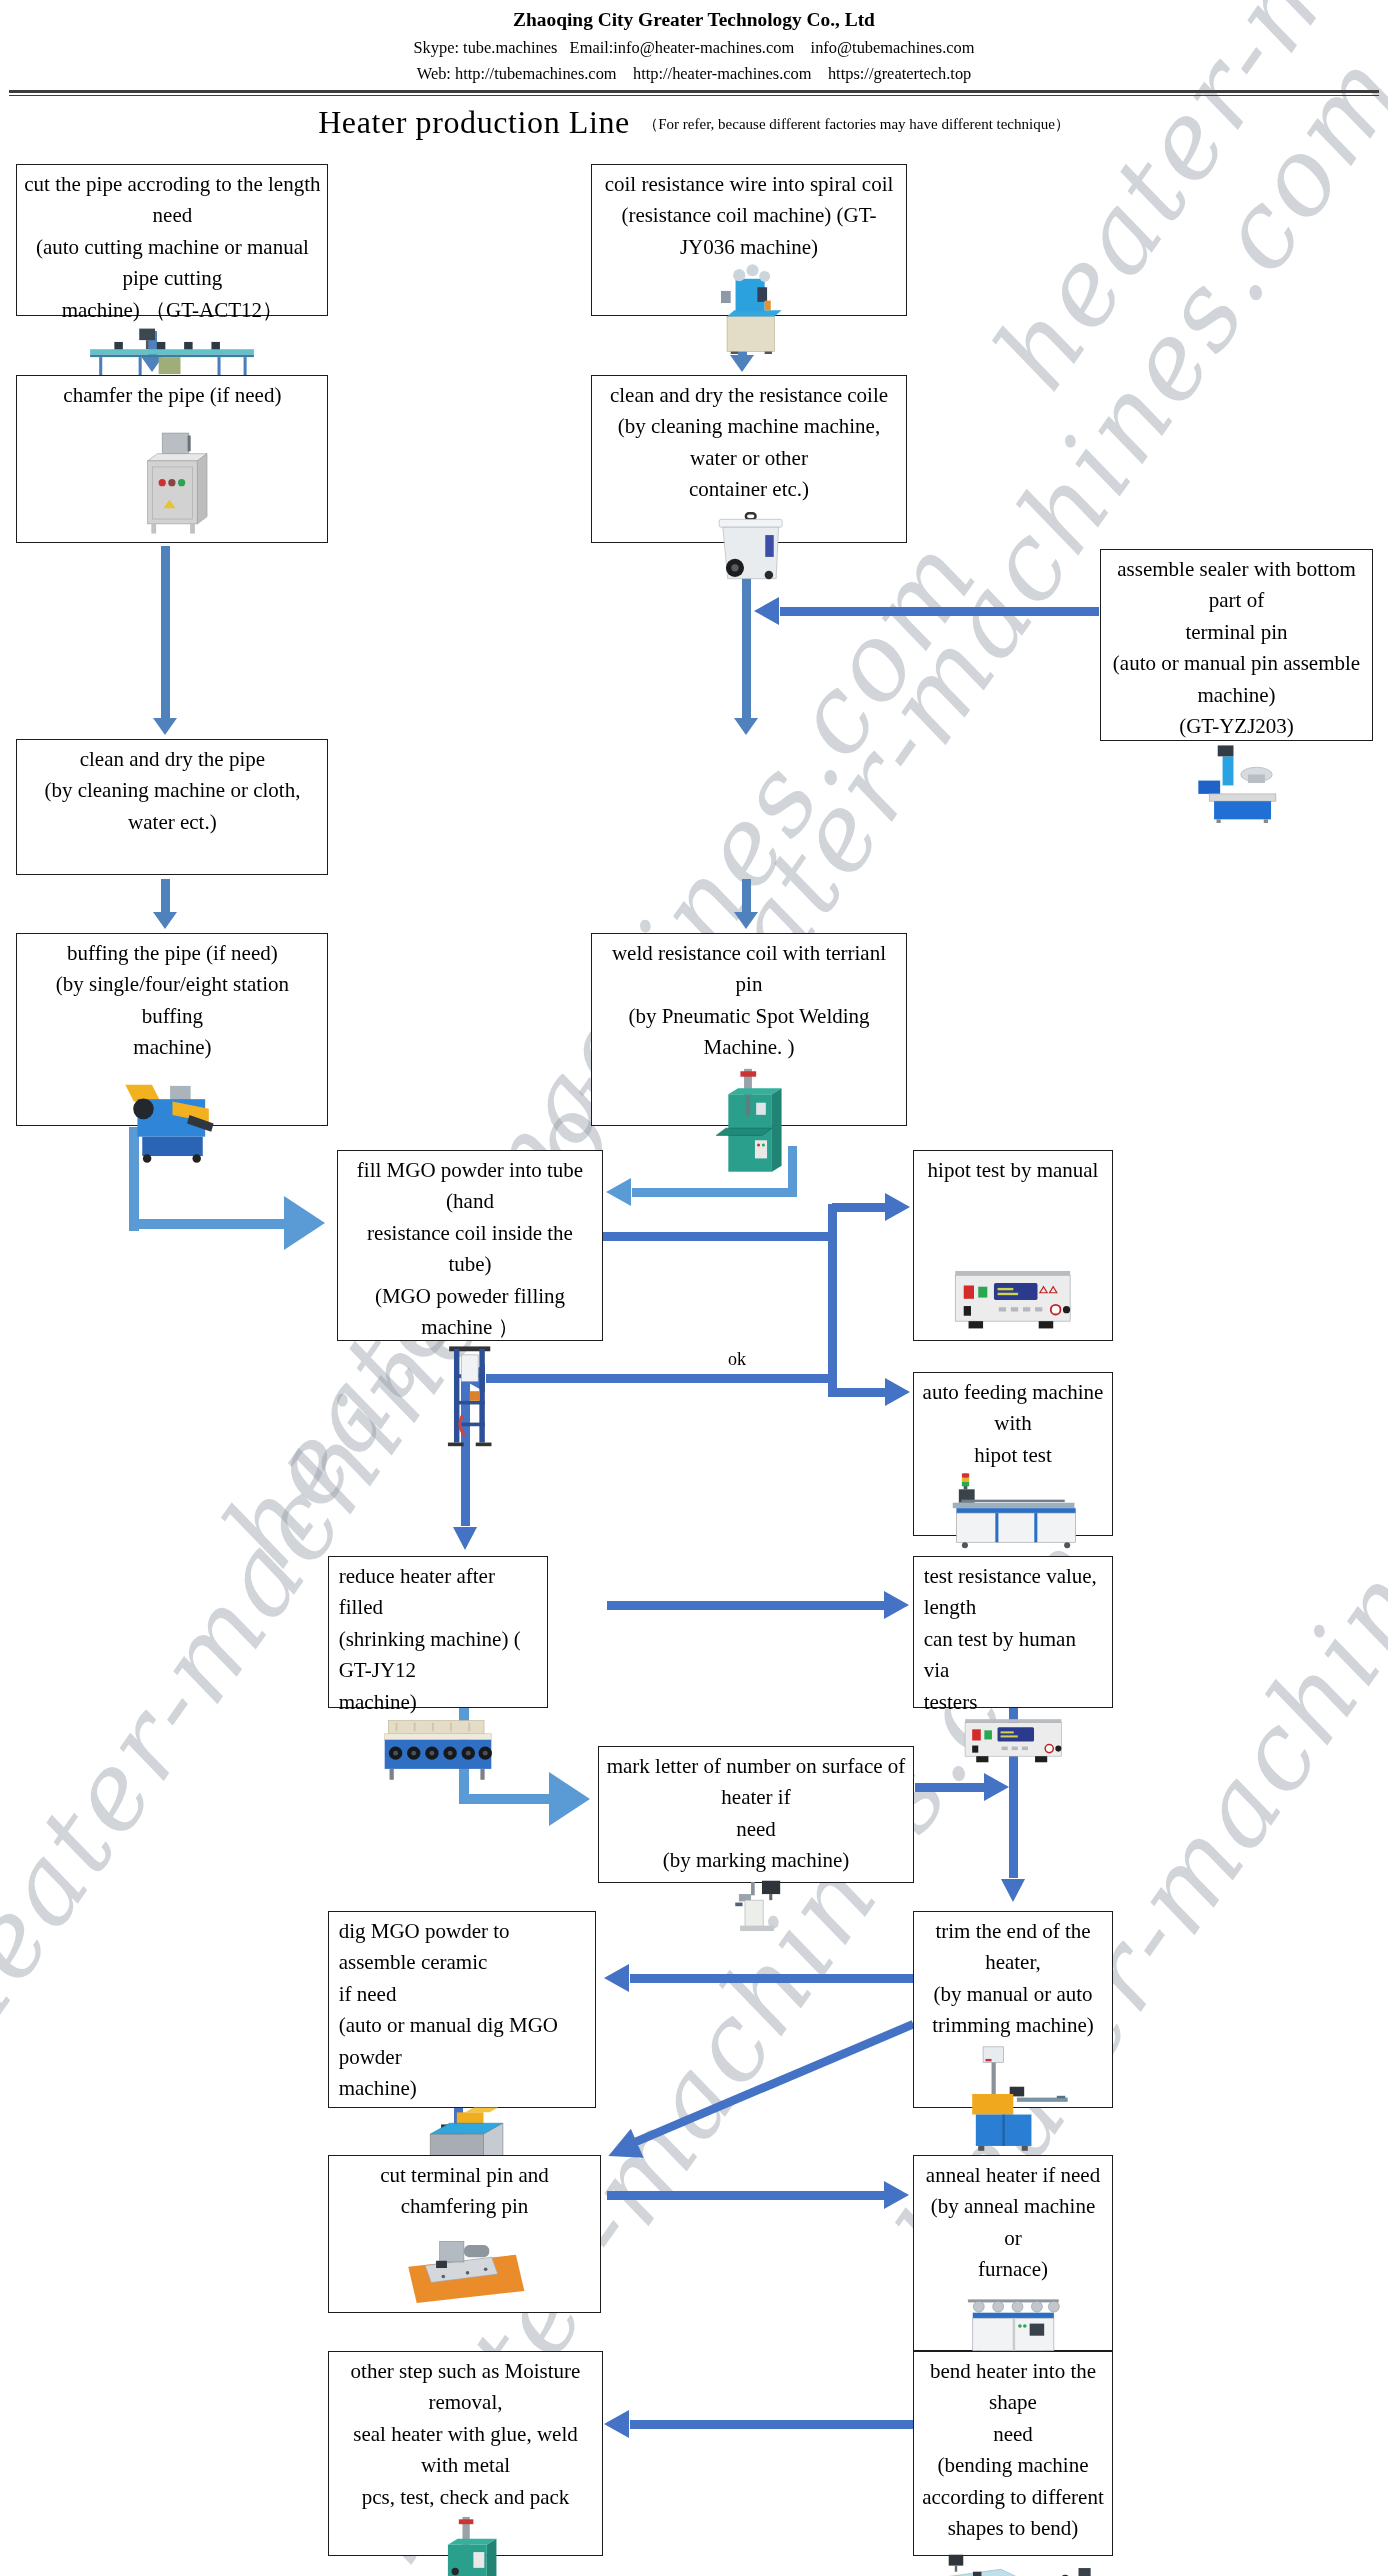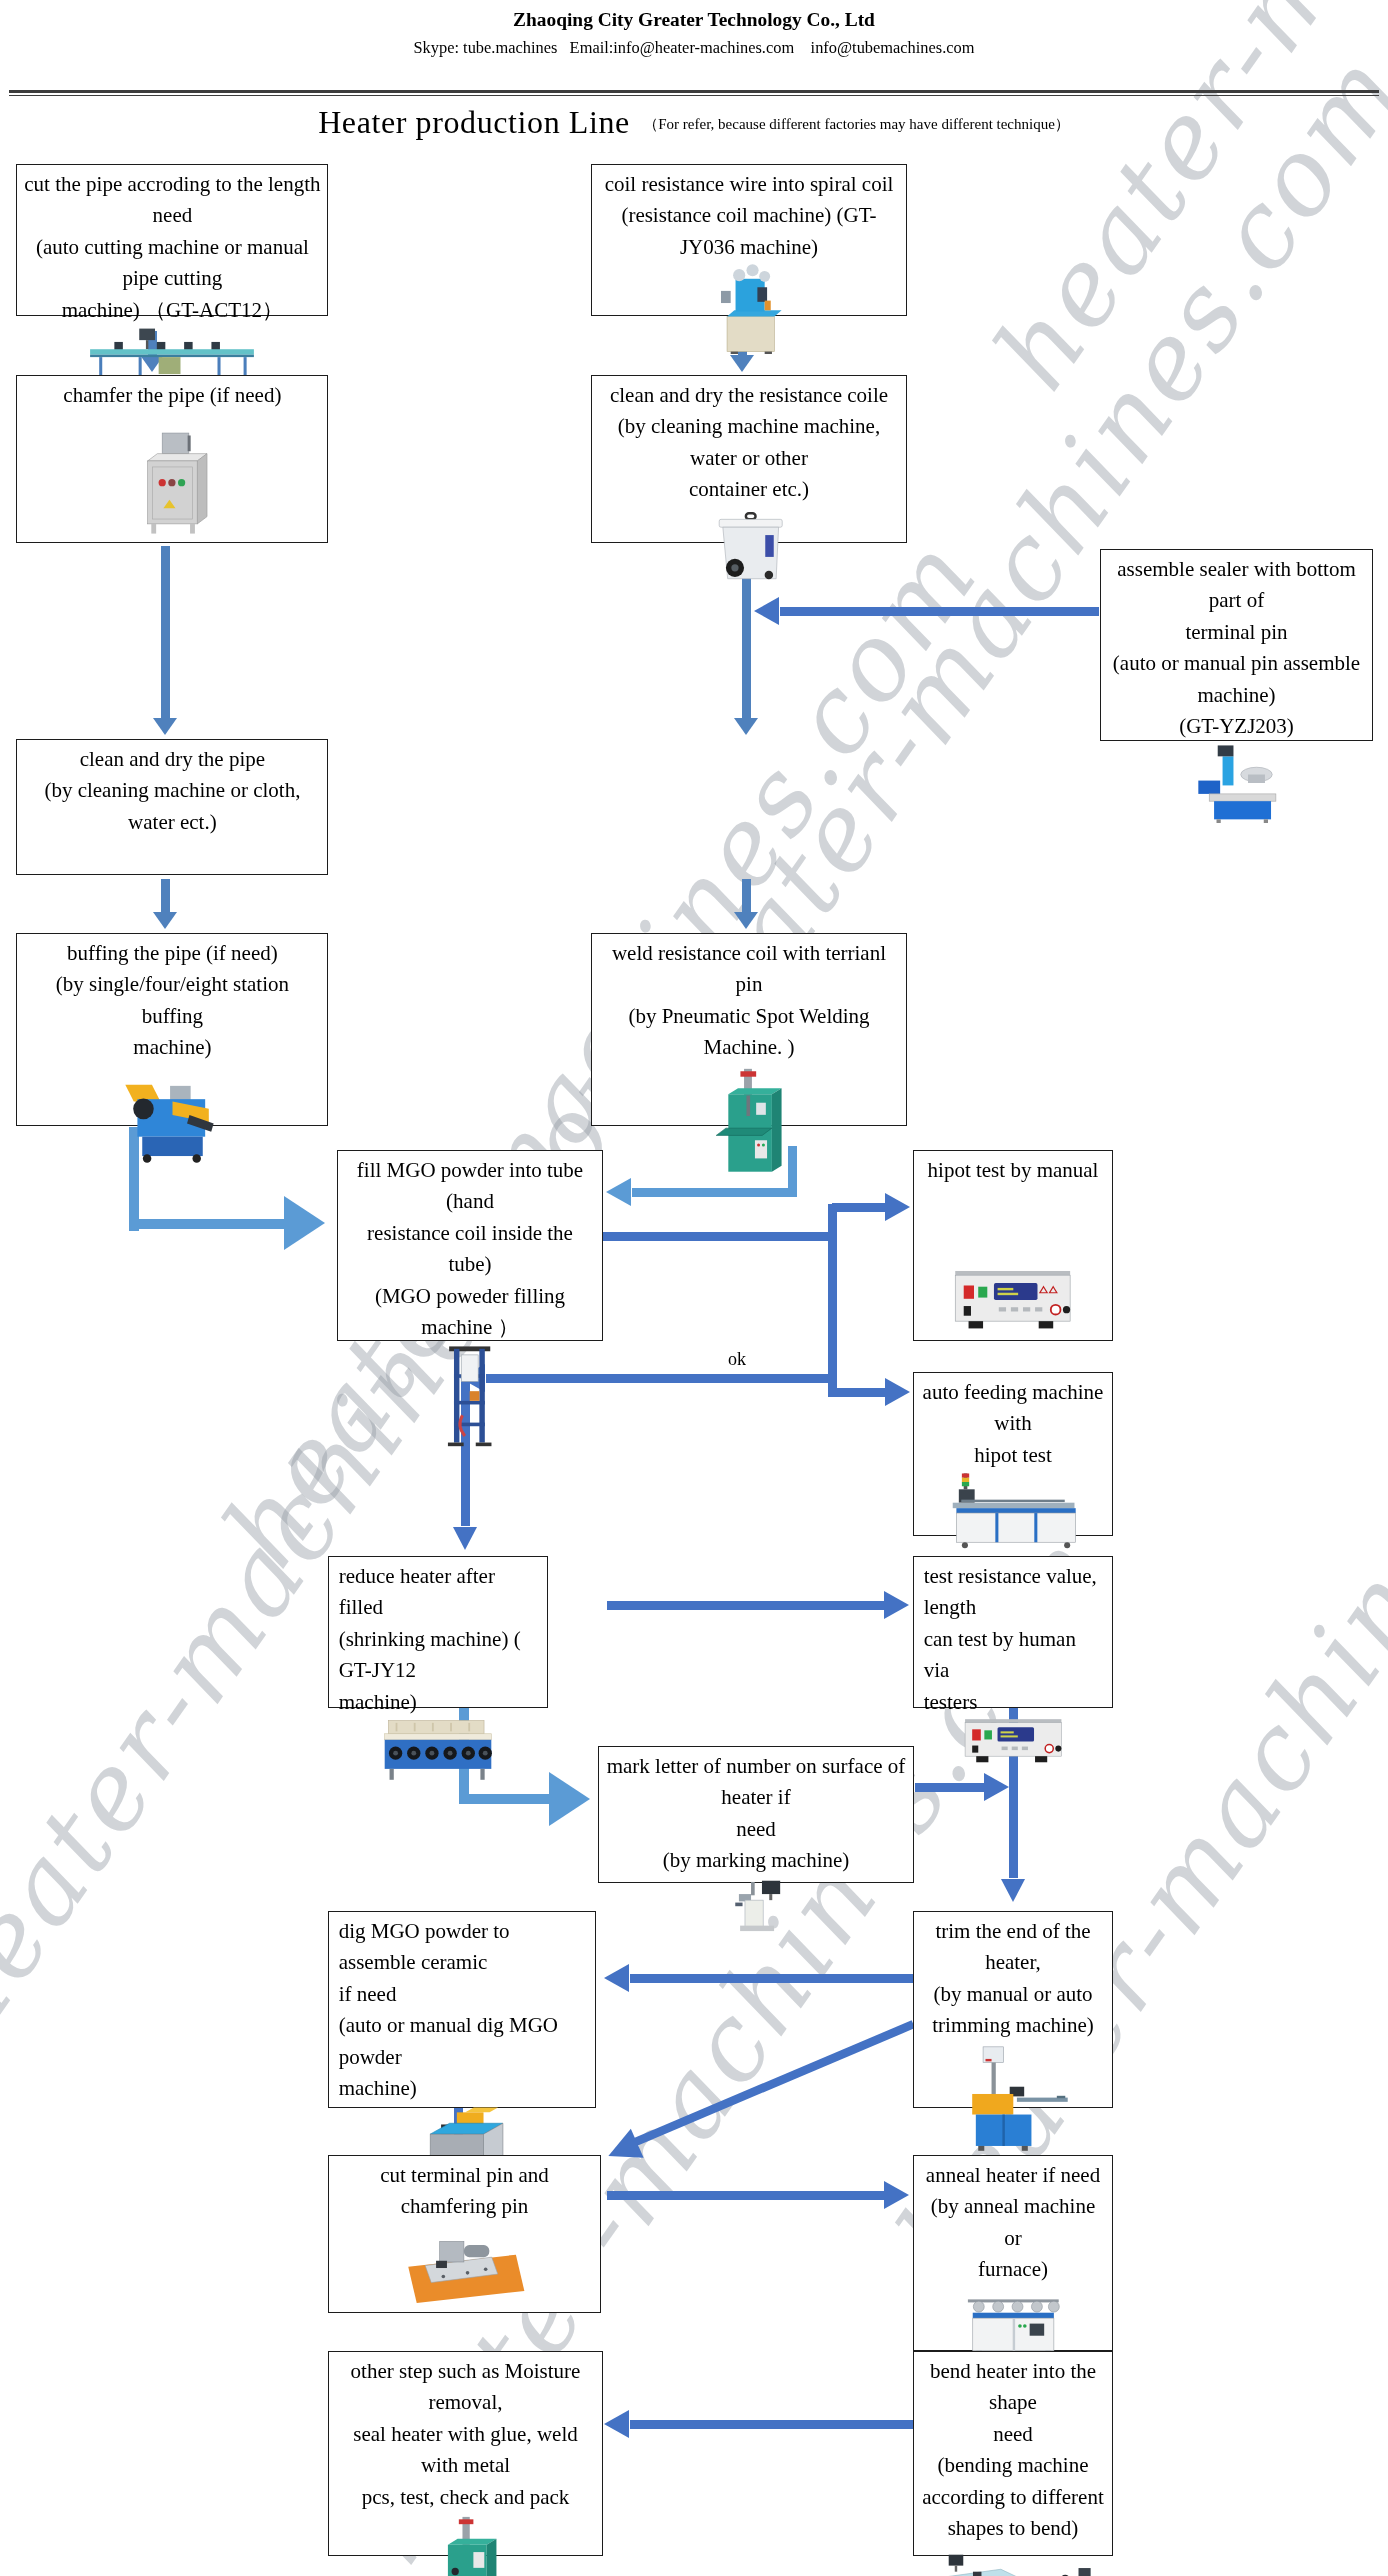--- a/index.html
+++ b/index.html
@@ -62,20 +62,21 @@
 
   <div class="wm" style="left:971px;top:340px;">heater-machines.com</div>
   <div class="wm" style="left:625px;top:1032px;">heater-machines.com</div>
   <div class="wm" style="left:200px;top:1517px;">heater-machines.com</div>
   <div class="wm" style="left:-103px;top:1991px;">heater-machines.com</div>
   <div class="wm" style="left:328px;top:2513px;">heater-machines.com</div>
   <div class="wm" style="left:874px;top:2222px;">heater-machines.com</div>
 
   <div class="hline company">Zhaoqing City Greater Technology Co., Ltd</div>
   <div class="hline contact">Skype: tube.machines   Email:info@heater-machines.com    info@tubemachines.com</div>
+  <div class="hline web">Web: http://tubemachines.com    http://heater-machines.com    https://greatertech.top</div>
   <div class="rule"></div>
   <div class="titlerow">
     <span class="title-main">Heater production Line</span>
     <span class="title-note">（For refer, because different factories may have different technique）</span>
   </div>
 
   <div class="node" style="left:16.4px;top:164px;width:312px;height:152px;">
     <div class="node-text">cut the pipe accroding to the length need
 (auto cutting machine or manual pipe cutting
 machine) （GT-ACT12）</div>

